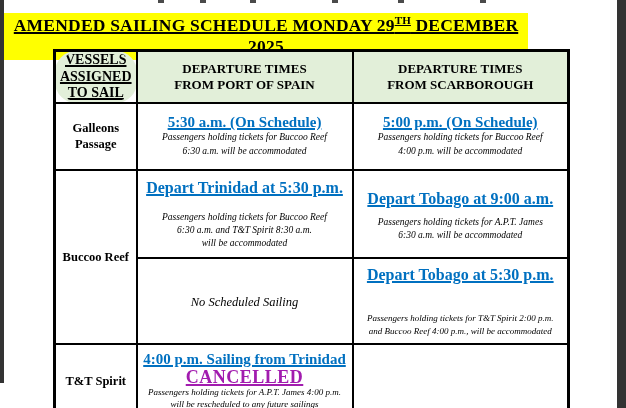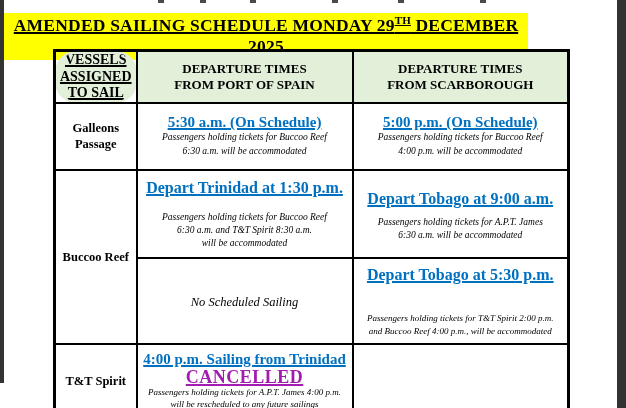--- a/index.html
+++ b/index.html
@@ -144,21 +144,21 @@
           <span class="note">Passengers holding tickets for Buccoo Reef
 4:00 p.m. will be accommodated</span>
         </div>
       </td>
     </tr>
 
     <tr class="r-2a">
       <td class="vessel" rowspan="2" style="vertical-align:middle;">Buccoo Reef</td>
       <td>
         <div class="cellflex" style="justify-content:flex-start; gap:14px; padding-top:8px;">
-          <span class="head-blue h16">Depart Trinidad at 1:30 p.m.</span>
+          <span class="head-blue h16">Depart Trinidad at 5:30 p.m.</span>
           <span class="note">Passengers holding tickets for Buccoo Reef
 6:30 a.m. and T&amp;T Spirit 8:30 a.m.
 will be  accommodated</span>
         </div>
       </td>
       <td>
         <div class="cellflex" style="justify-content:space-between; gap:8px; padding-top:12px;">
           <span class="head-blue h16">Depart Tobago at 9:00 a.m.</span>
           <span class="note">Passengers holding tickets for A.P.T.  James
 6:30 a.m. will be accommodated</span>

